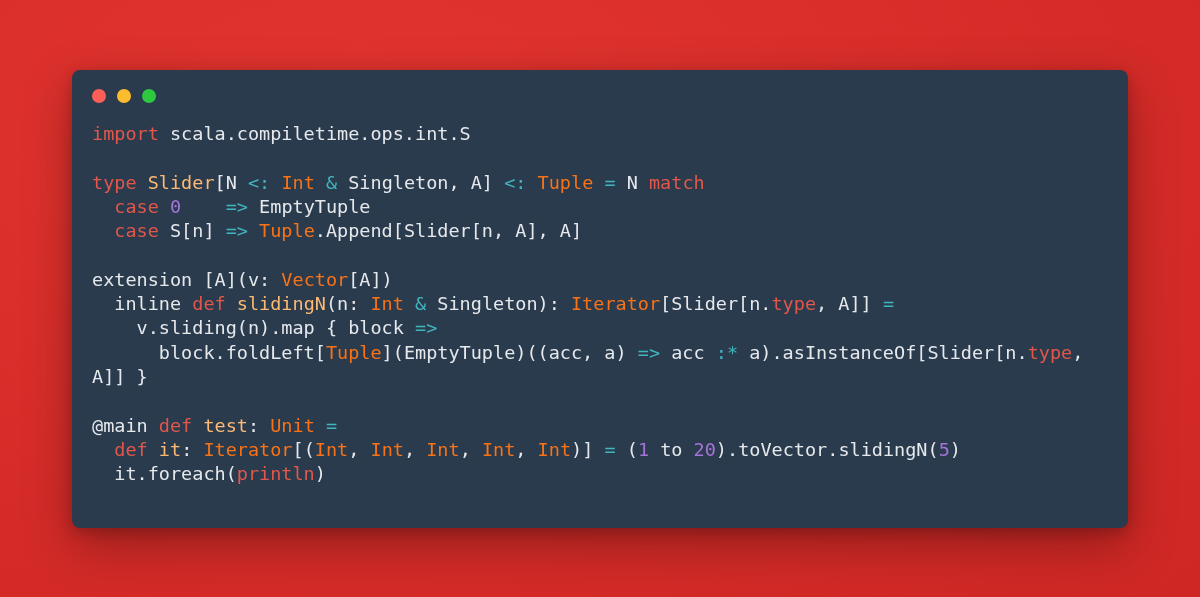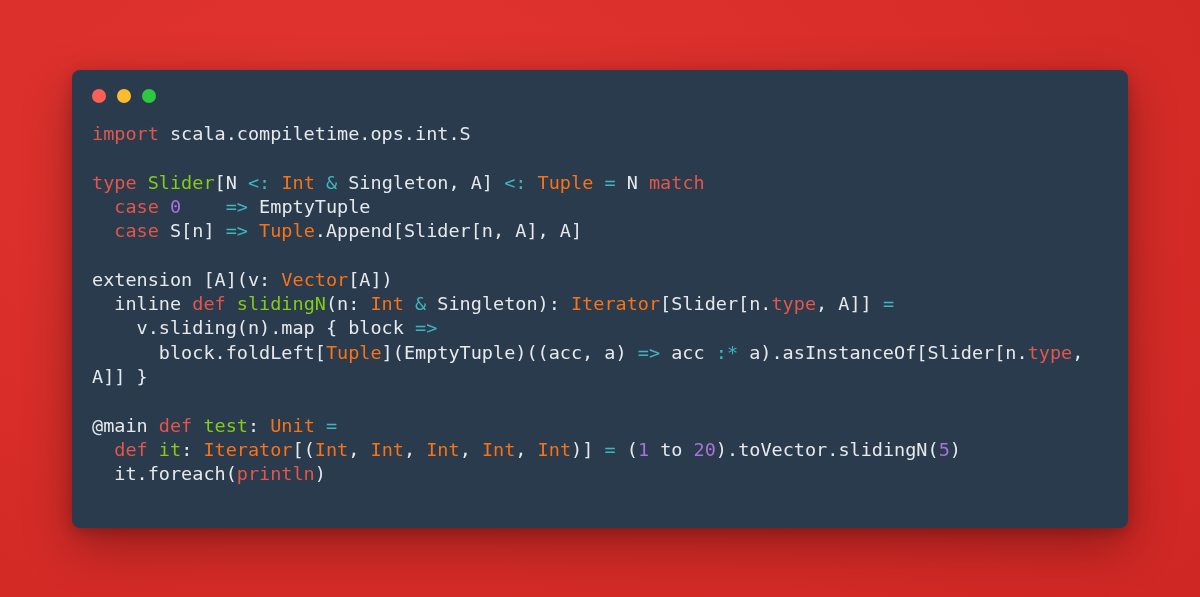--- a/index.html
+++ b/index.html
@@ -65,21 +65,21 @@
     line-height: 24.3px;
     color: #e6e9ec;
     white-space: pre;
     letter-spacing: 0px;
   }
   .line { min-height: 24.3px; }
   .blank { height: 24.3px; }
 
   
   .kw   { color: #e2574a; }   
-  .fn   { color: #84cc16; }   
+  .fn   { color: #fdba74; }   
   .ty   { color: #f97316; }   
   .op   { color: #3fb6bd; }   
   .num  { color: #a673d8; }   
   .pl   { color: #e6e9ec; }   
 </style>
 </head>
 <body>
 
 <div id="stage">
 

